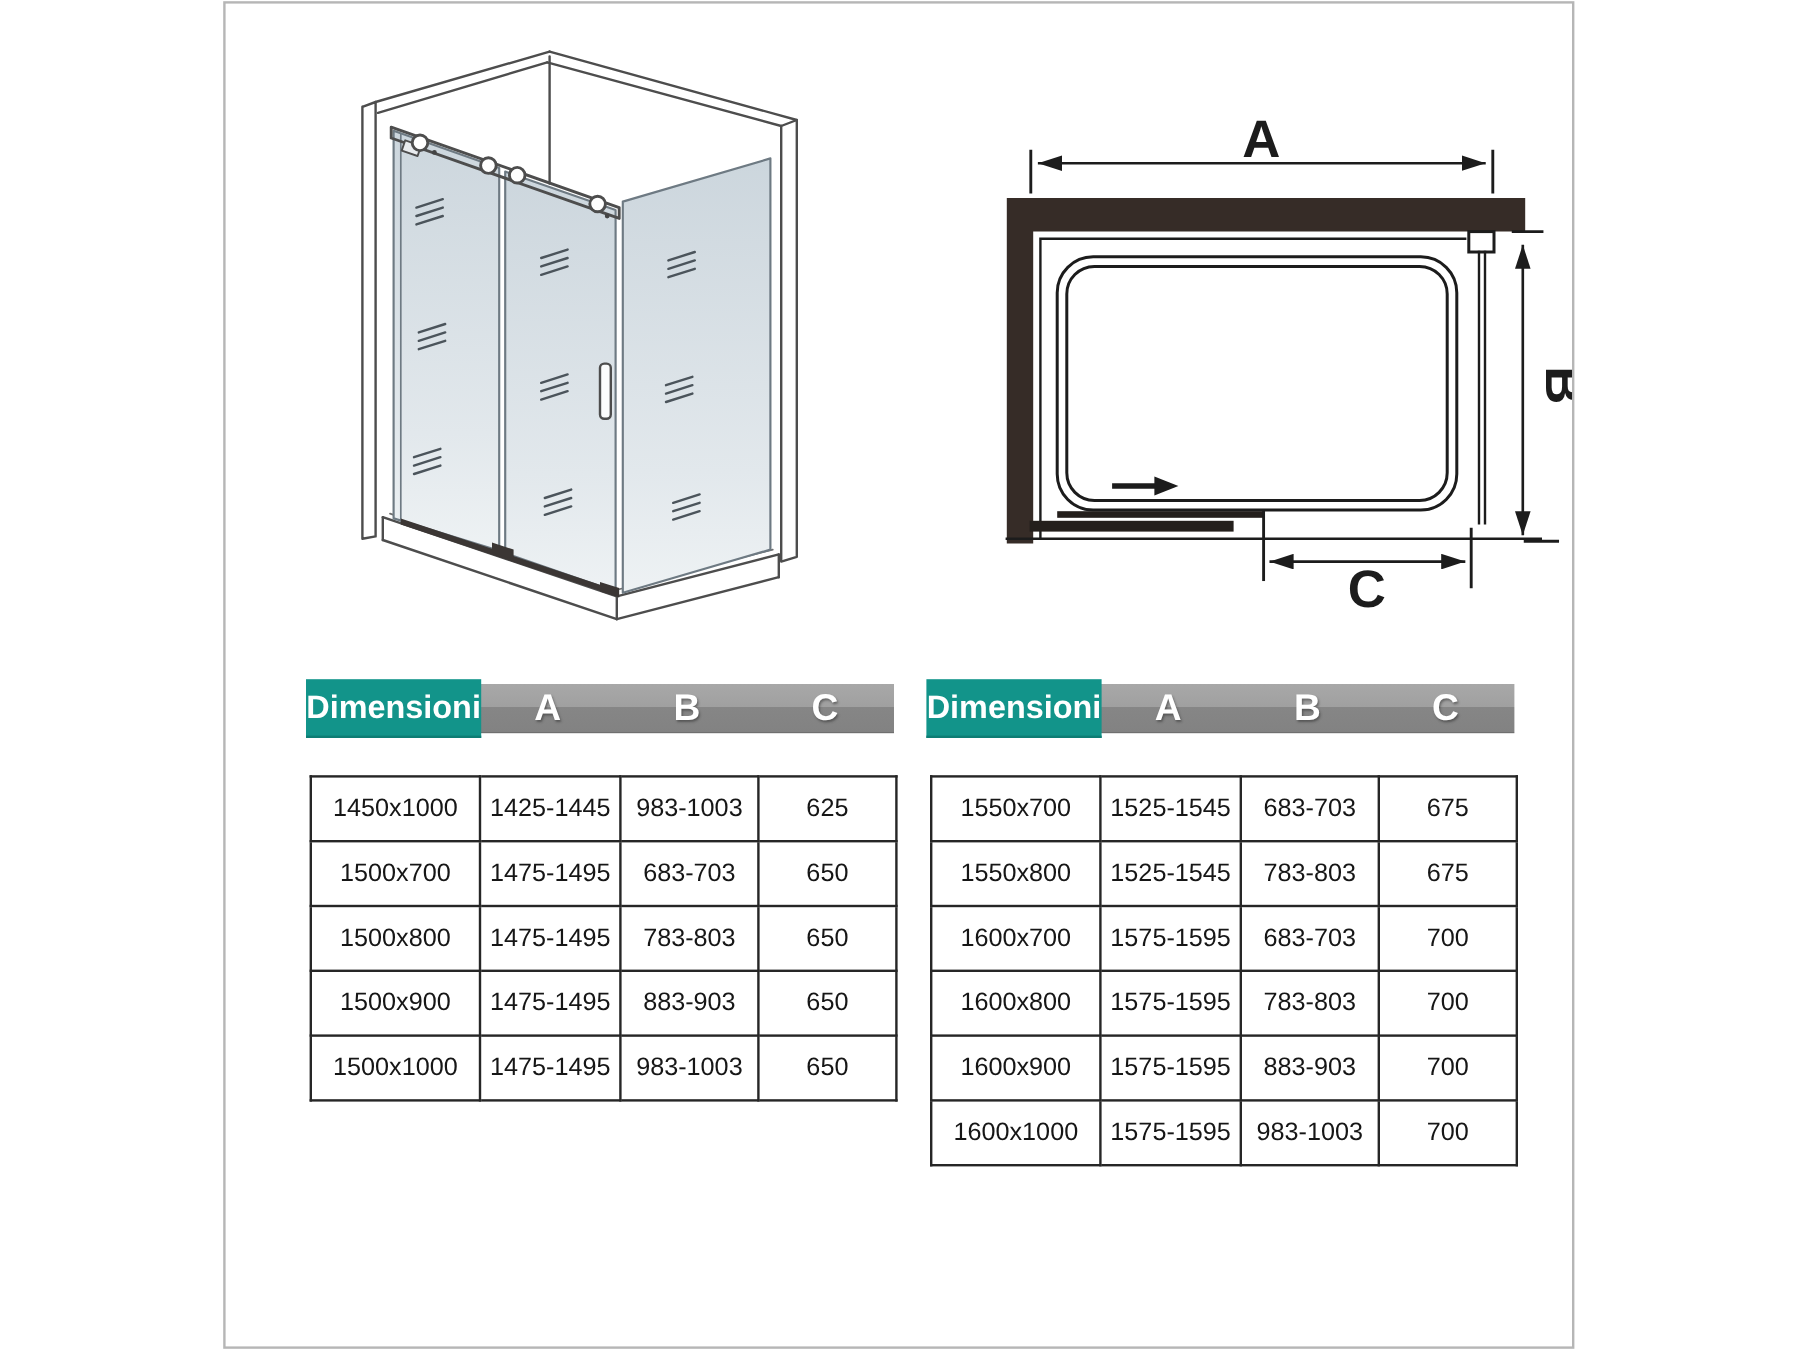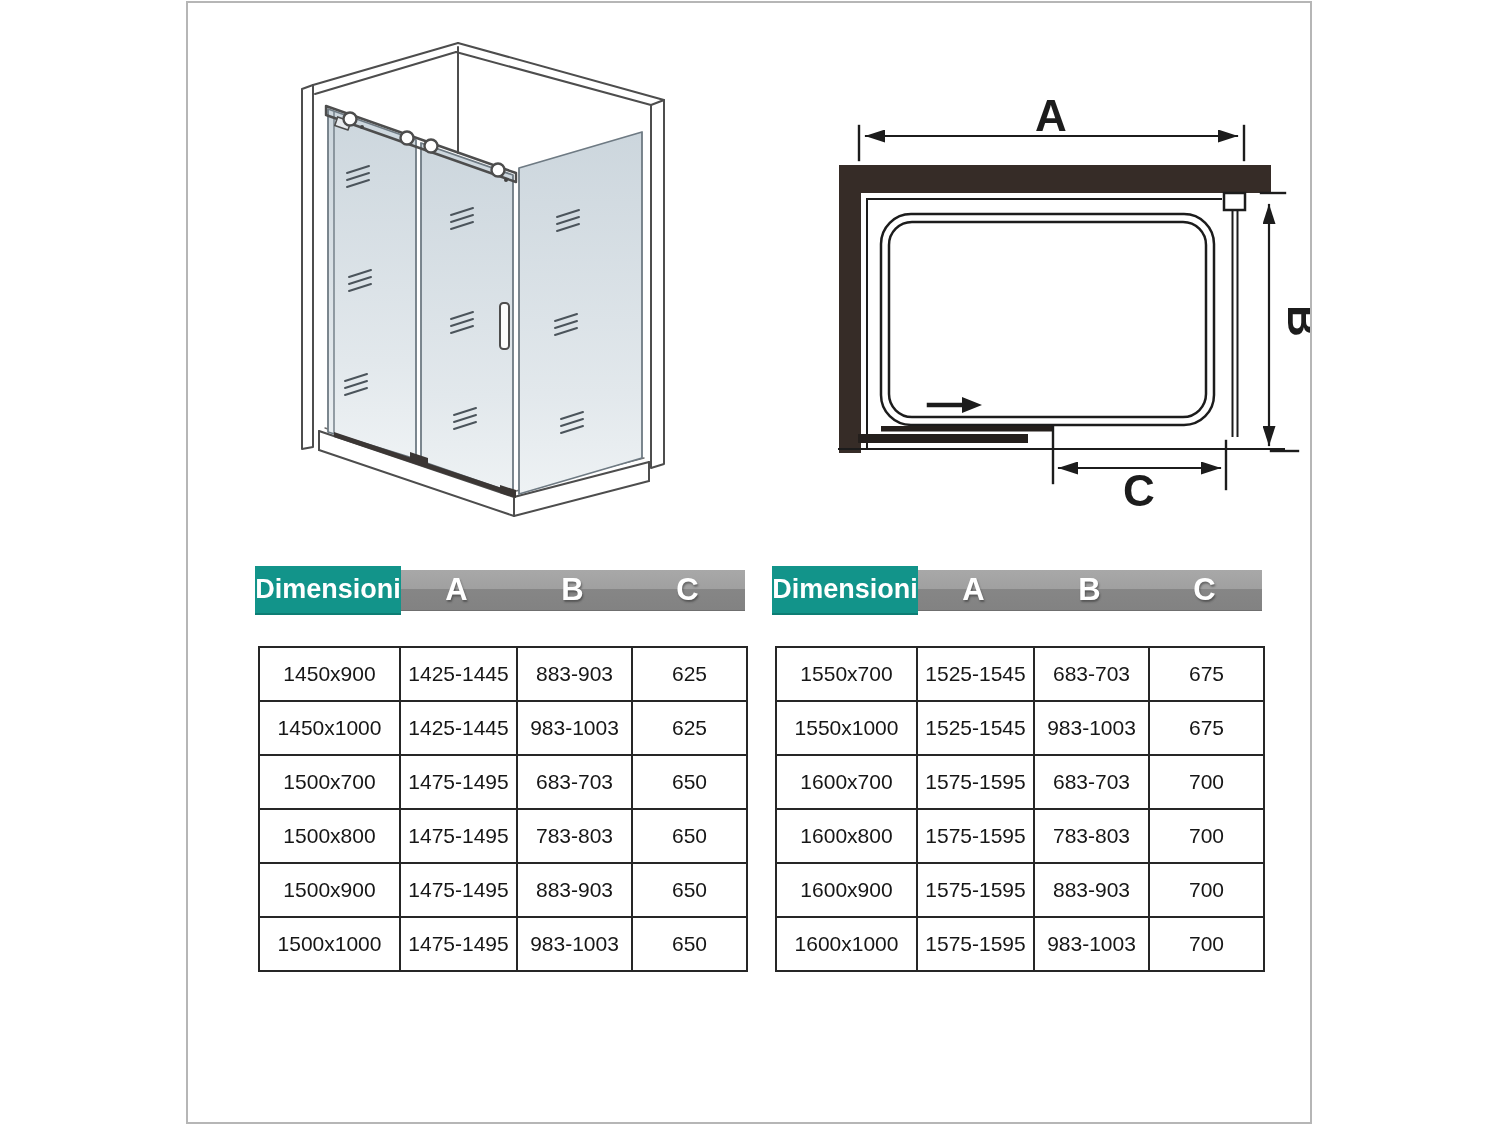--- a/index.html
+++ b/index.html
@@ -182,26 +182,20 @@
     <div class="teal-box">Dimensioni</div>
     <table class="body-grid">
       <colgroup>
           <col style="width:141px">
           <col style="width:117px">
           <col style="width:115px">
           <col style="width:115px">
         </colgroup>
       <tbody>
           <tr>
-            <td>1450x900</td>
-            <td>1425-1445</td>
-            <td>883-903</td>
-            <td>625</td>
-          </tr>
-          <tr>
             <td>1450x1000</td>
             <td>1425-1445</td>
             <td>983-1003</td>
             <td>625</td>
           </tr>
           <tr>
             <td>1500x700</td>
             <td>1475-1495</td>
             <td>683-703</td>
             <td>650</td>
@@ -244,23 +238,23 @@
           <col style="width:115px">
         </colgroup>
       <tbody>
           <tr>
             <td>1550x700</td>
             <td>1525-1545</td>
             <td>683-703</td>
             <td>675</td>
           </tr>
           <tr>
-            <td>1550x1000</td>
+            <td>1550x800</td>
             <td>1525-1545</td>
-            <td>983-1003</td>
+            <td>783-803</td>
             <td>675</td>
           </tr>
           <tr>
             <td>1600x700</td>
             <td>1575-1595</td>
             <td>683-703</td>
             <td>700</td>
           </tr>
           <tr>
             <td>1600x800</td>

